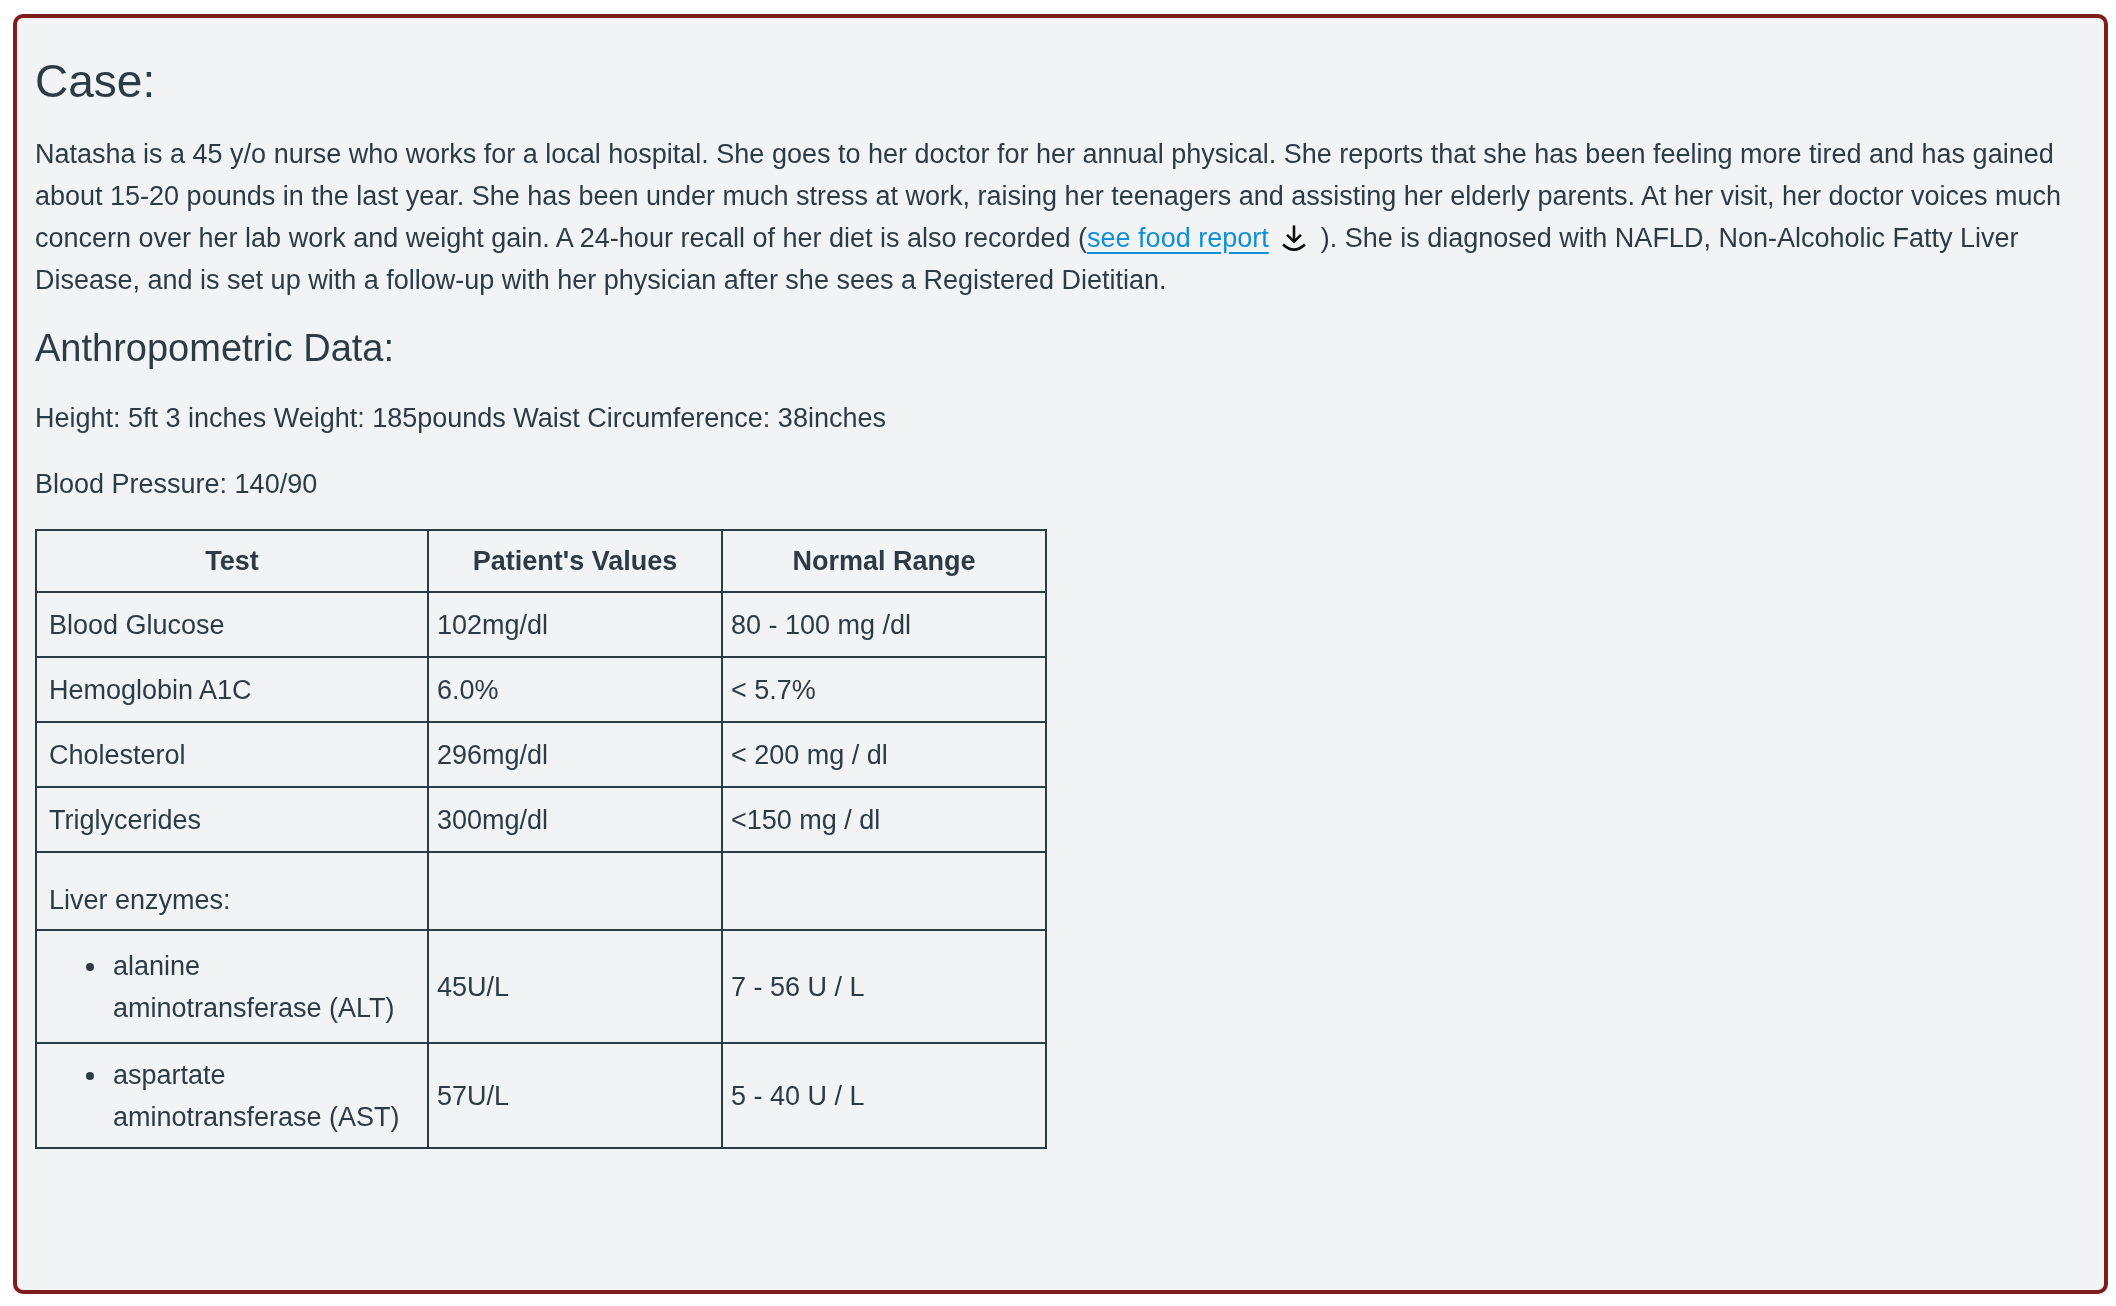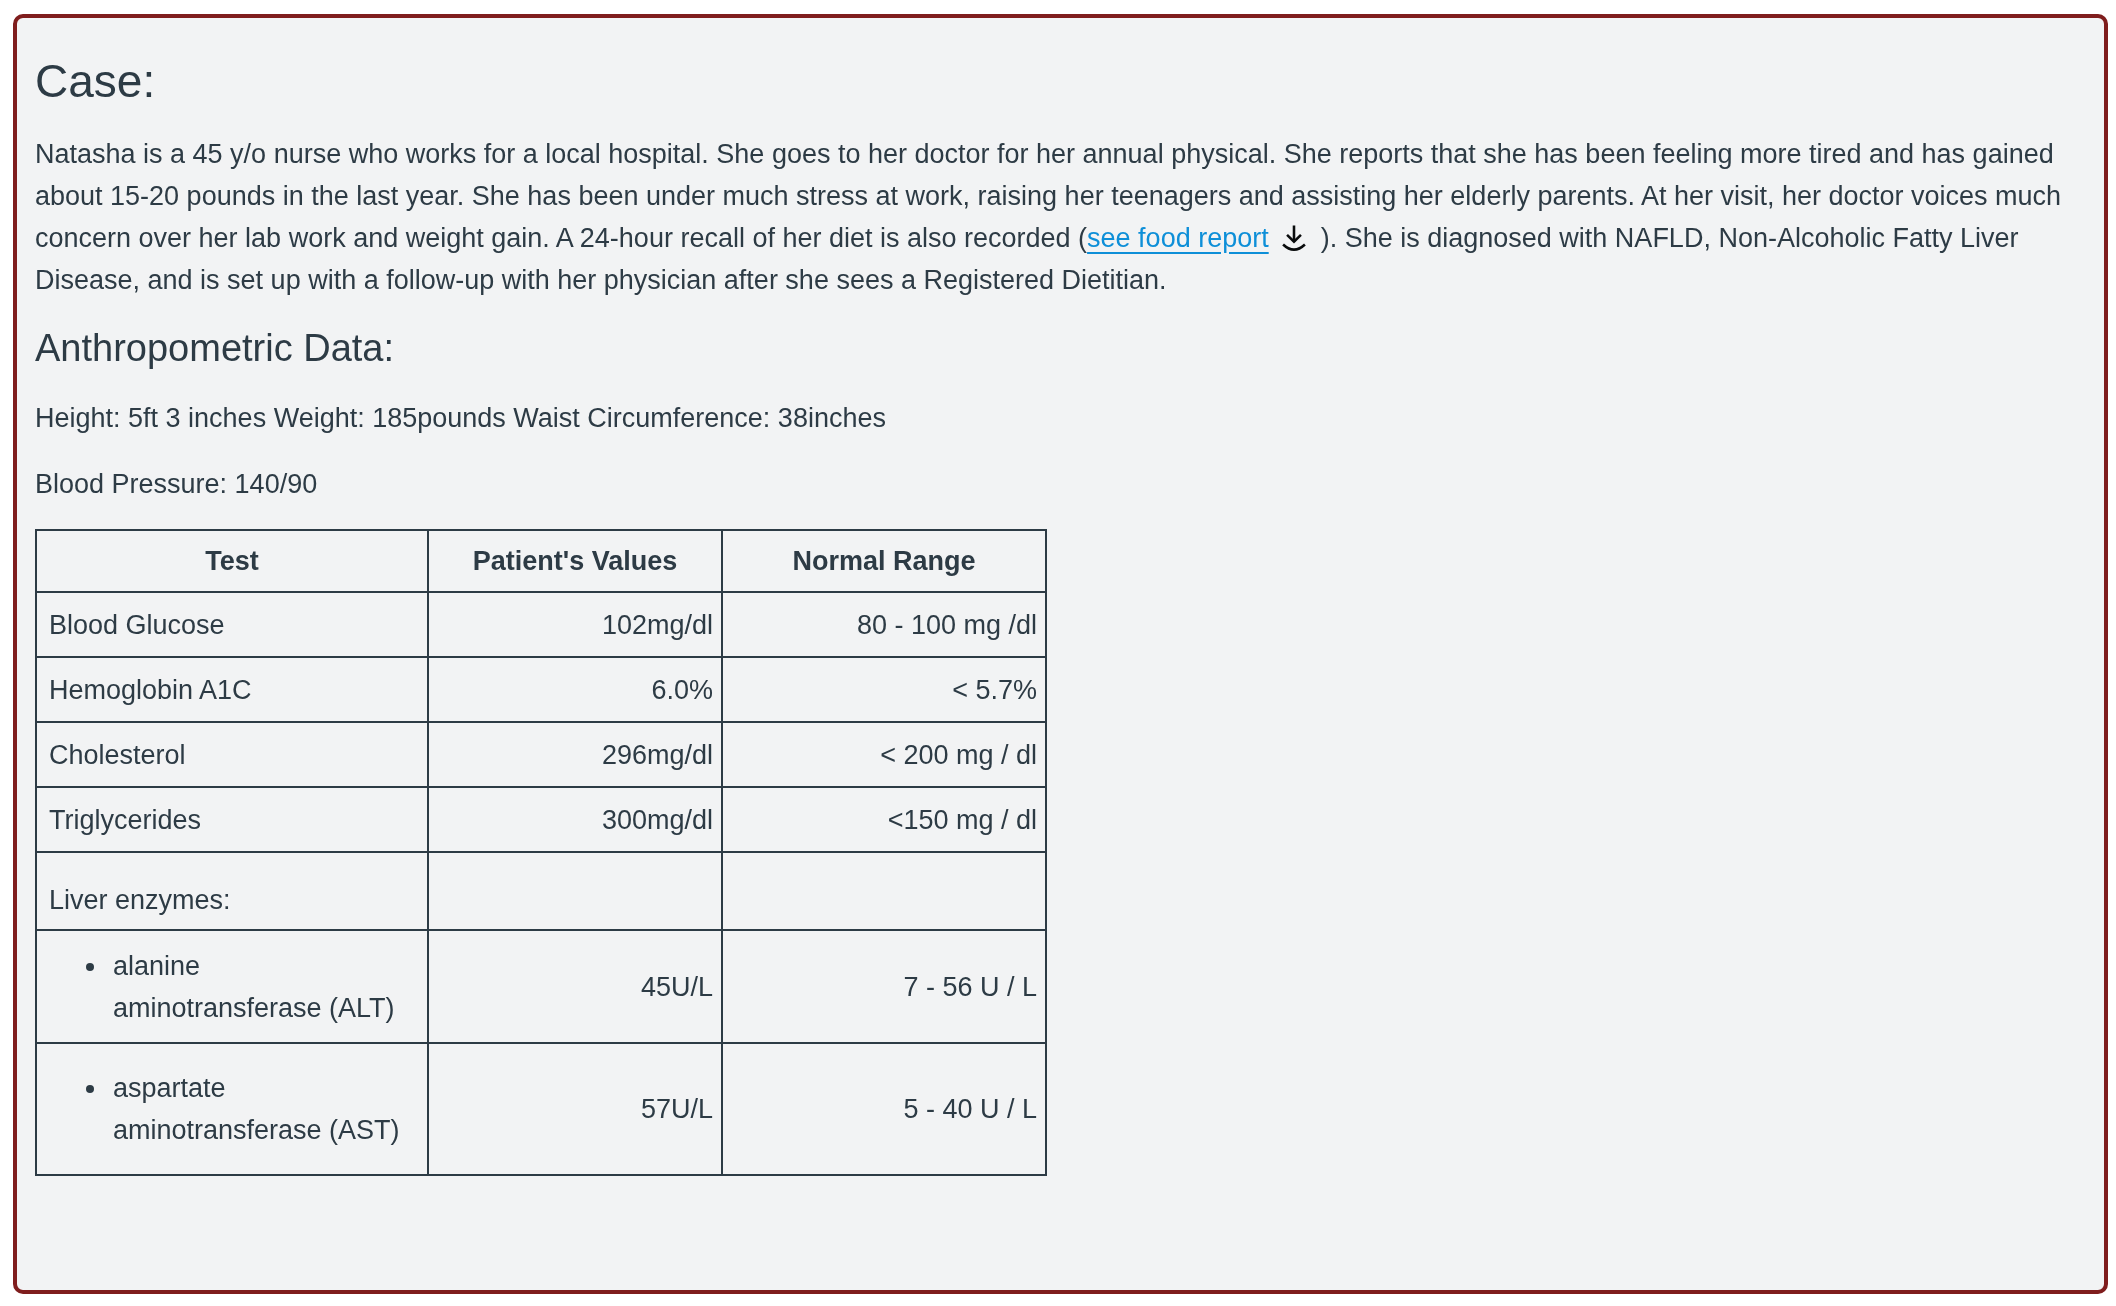--- a/index.html
+++ b/index.html
@@ -65,25 +65,25 @@
     font-size: 27px;
     line-height: 34px;
   }
   table.lab th {
     font-weight: 700;
     text-align: center;
     padding: 12px 8px;
     height: 62px;
   }
   td.t { text-align: left; vertical-align: middle; padding: 6px 18px 6px 12px; }
-  td.v { text-align: right; vertical-align: middle; padding: 12px 8px; }
+  td.v { text-align: left; vertical-align: middle; padding: 12px 8px; }
   tr.r-data    { height: 65px; }
   tr.r-section { height: 78px; }
   tr.r-tall1   { height: 113px; }
-  tr.r-tall2   { height: 132px; }
+  tr.r-tall2   { height: 105px; }
   td.section-cell { vertical-align: bottom; padding-bottom: 12px; }
   ul.cell-list { margin: 0; padding: 0 0 0 60px; }
   ul.cell-list li {
     list-style: disc outside;
     line-height: 42px;
     padding-left: 4px;
   }
 </style>
 </head>
 <body>

